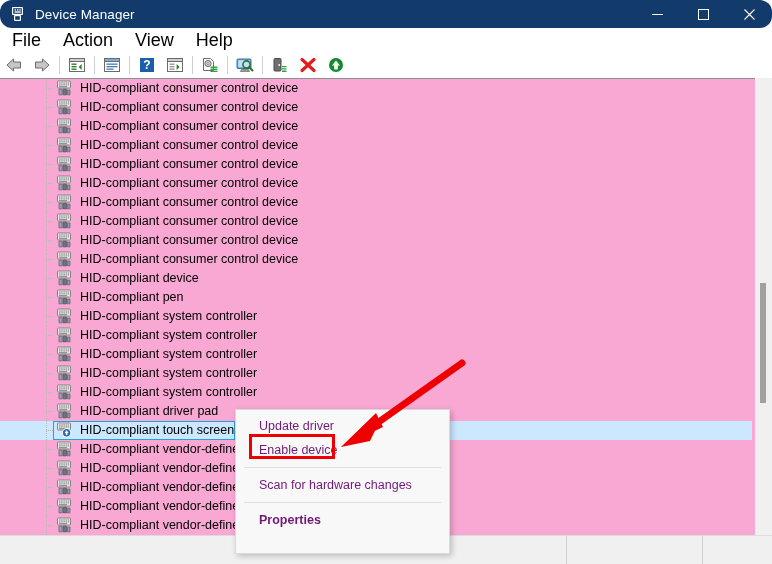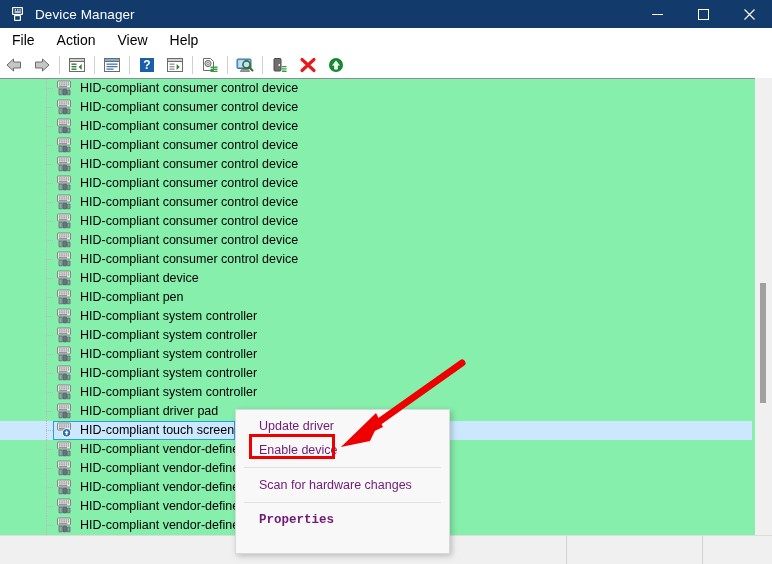--- a/index.html
+++ b/index.html
@@ -7,60 +7,60 @@
     width:772px;height:564px;overflow:hidden;
     font-family:"Liberation Sans","DejaVu Sans",sans-serif;
     background:#ffffff;
     -webkit-font-smoothing:antialiased;
   }
   .app{position:relative;width:772px;height:564px;background:#fff;}
 
   
   .titlebar{
     position:absolute;left:0;top:0;width:772px;height:28px;
-    background:#123a6b;display:flex;align-items:center;
+    background:#123a6b;display:flex;align-items:center;border-radius:12px;
   }
   .title-icon{width:17px;height:17px;margin-left:9px;position:relative;flex:0 0 auto;}
   .title-text{
     color:#ffffff;font-size:13.5px;margin-left:9px;letter-spacing:.1px;
     white-space:nowrap;
   }
   .win-btns{position:absolute;right:0;top:0;height:28px;display:flex;}
   .win-btn{
     width:46px;height:28px;display:flex;align-items:center;justify-content:center;
     color:#ffffff;
   }
 
   
   .menubar{
     position:absolute;left:0;top:28px;width:772px;height:24px;
     background:#ffffff;display:flex;align-items:center;
     border-bottom:1px solid #ffffff;
   }
   .menu-item{
-    font-size:14px;color:#000000;padding:3px 10px;margin-left:2px;cursor:default;
+    font-size:18px;color:#000000;padding:3px 10px;margin-left:2px;cursor:default;
     white-space:nowrap;
   }
 
   
   .toolbar{
     position:absolute;left:0;top:52px;width:772px;height:26px;
     background:#ffffff;display:flex;align-items:center;
     border-bottom:1px solid #c8c8c8;
   }
   .tb-btn{
     width:26px;height:24px;display:flex;align-items:center;justify-content:center;
     margin:0 1px;
   }
   .tb-sep{width:1px;height:18px;background:#cfcfcf;margin:0 3px;}
 
   
   .content{
     position:absolute;left:0;top:78px;width:772px;height:457px;
-    background:#86efac;overflow:hidden;
+    background:#f9a8d4;overflow:hidden;
     border-top:1px solid #8a8f94;
   }
   .tree{position:absolute;left:0;top:0;width:752px;}
   .row{
     position:relative;height:19px;display:flex;align-items:center;
     padding-left:56px;box-sizing:border-box;
   }
   .row .dots{
     position:absolute;left:46px;top:0;width:1px;height:19px;
     background:repeating-linear-gradient(to bottom,#b9b9b9 0 1px,transparent 1px 2px);
@@ -107,21 +107,21 @@
   .ctxmenu{
     position:absolute;left:235px;top:409px;width:215px;height:145px;
     background:#f8f8f8;border:1px solid #d9d9d9;
     box-shadow:2px 2px 6px rgba(0,0,0,.22);
     box-sizing:border-box;padding:4px 0;
   }
   .ctx-item{
     height:24px;line-height:24px;padding-left:23px;font-size:12.5px;color:#701a75;
     white-space:nowrap;position:relative;
   }
-  .ctx-item.bold{font-weight:bold;font-family:Liberation Mono, monospace;}
+  .ctx-item.bold{font-weight:bold;}
   .ctx-sep{height:1px;background:#e0e0e0;margin:5px 8px 5px 8px;}
 
   
   .redbox{
     position:absolute;left:249px;top:434px;width:86px;height:25px;
     border:3px solid #ef0000;box-sizing:border-box;pointer-events:none;z-index:40;
   }
 
   
   .arrow-svg{position:absolute;left:0;top:0;width:772px;height:564px;pointer-events:none;z-index:45;}

